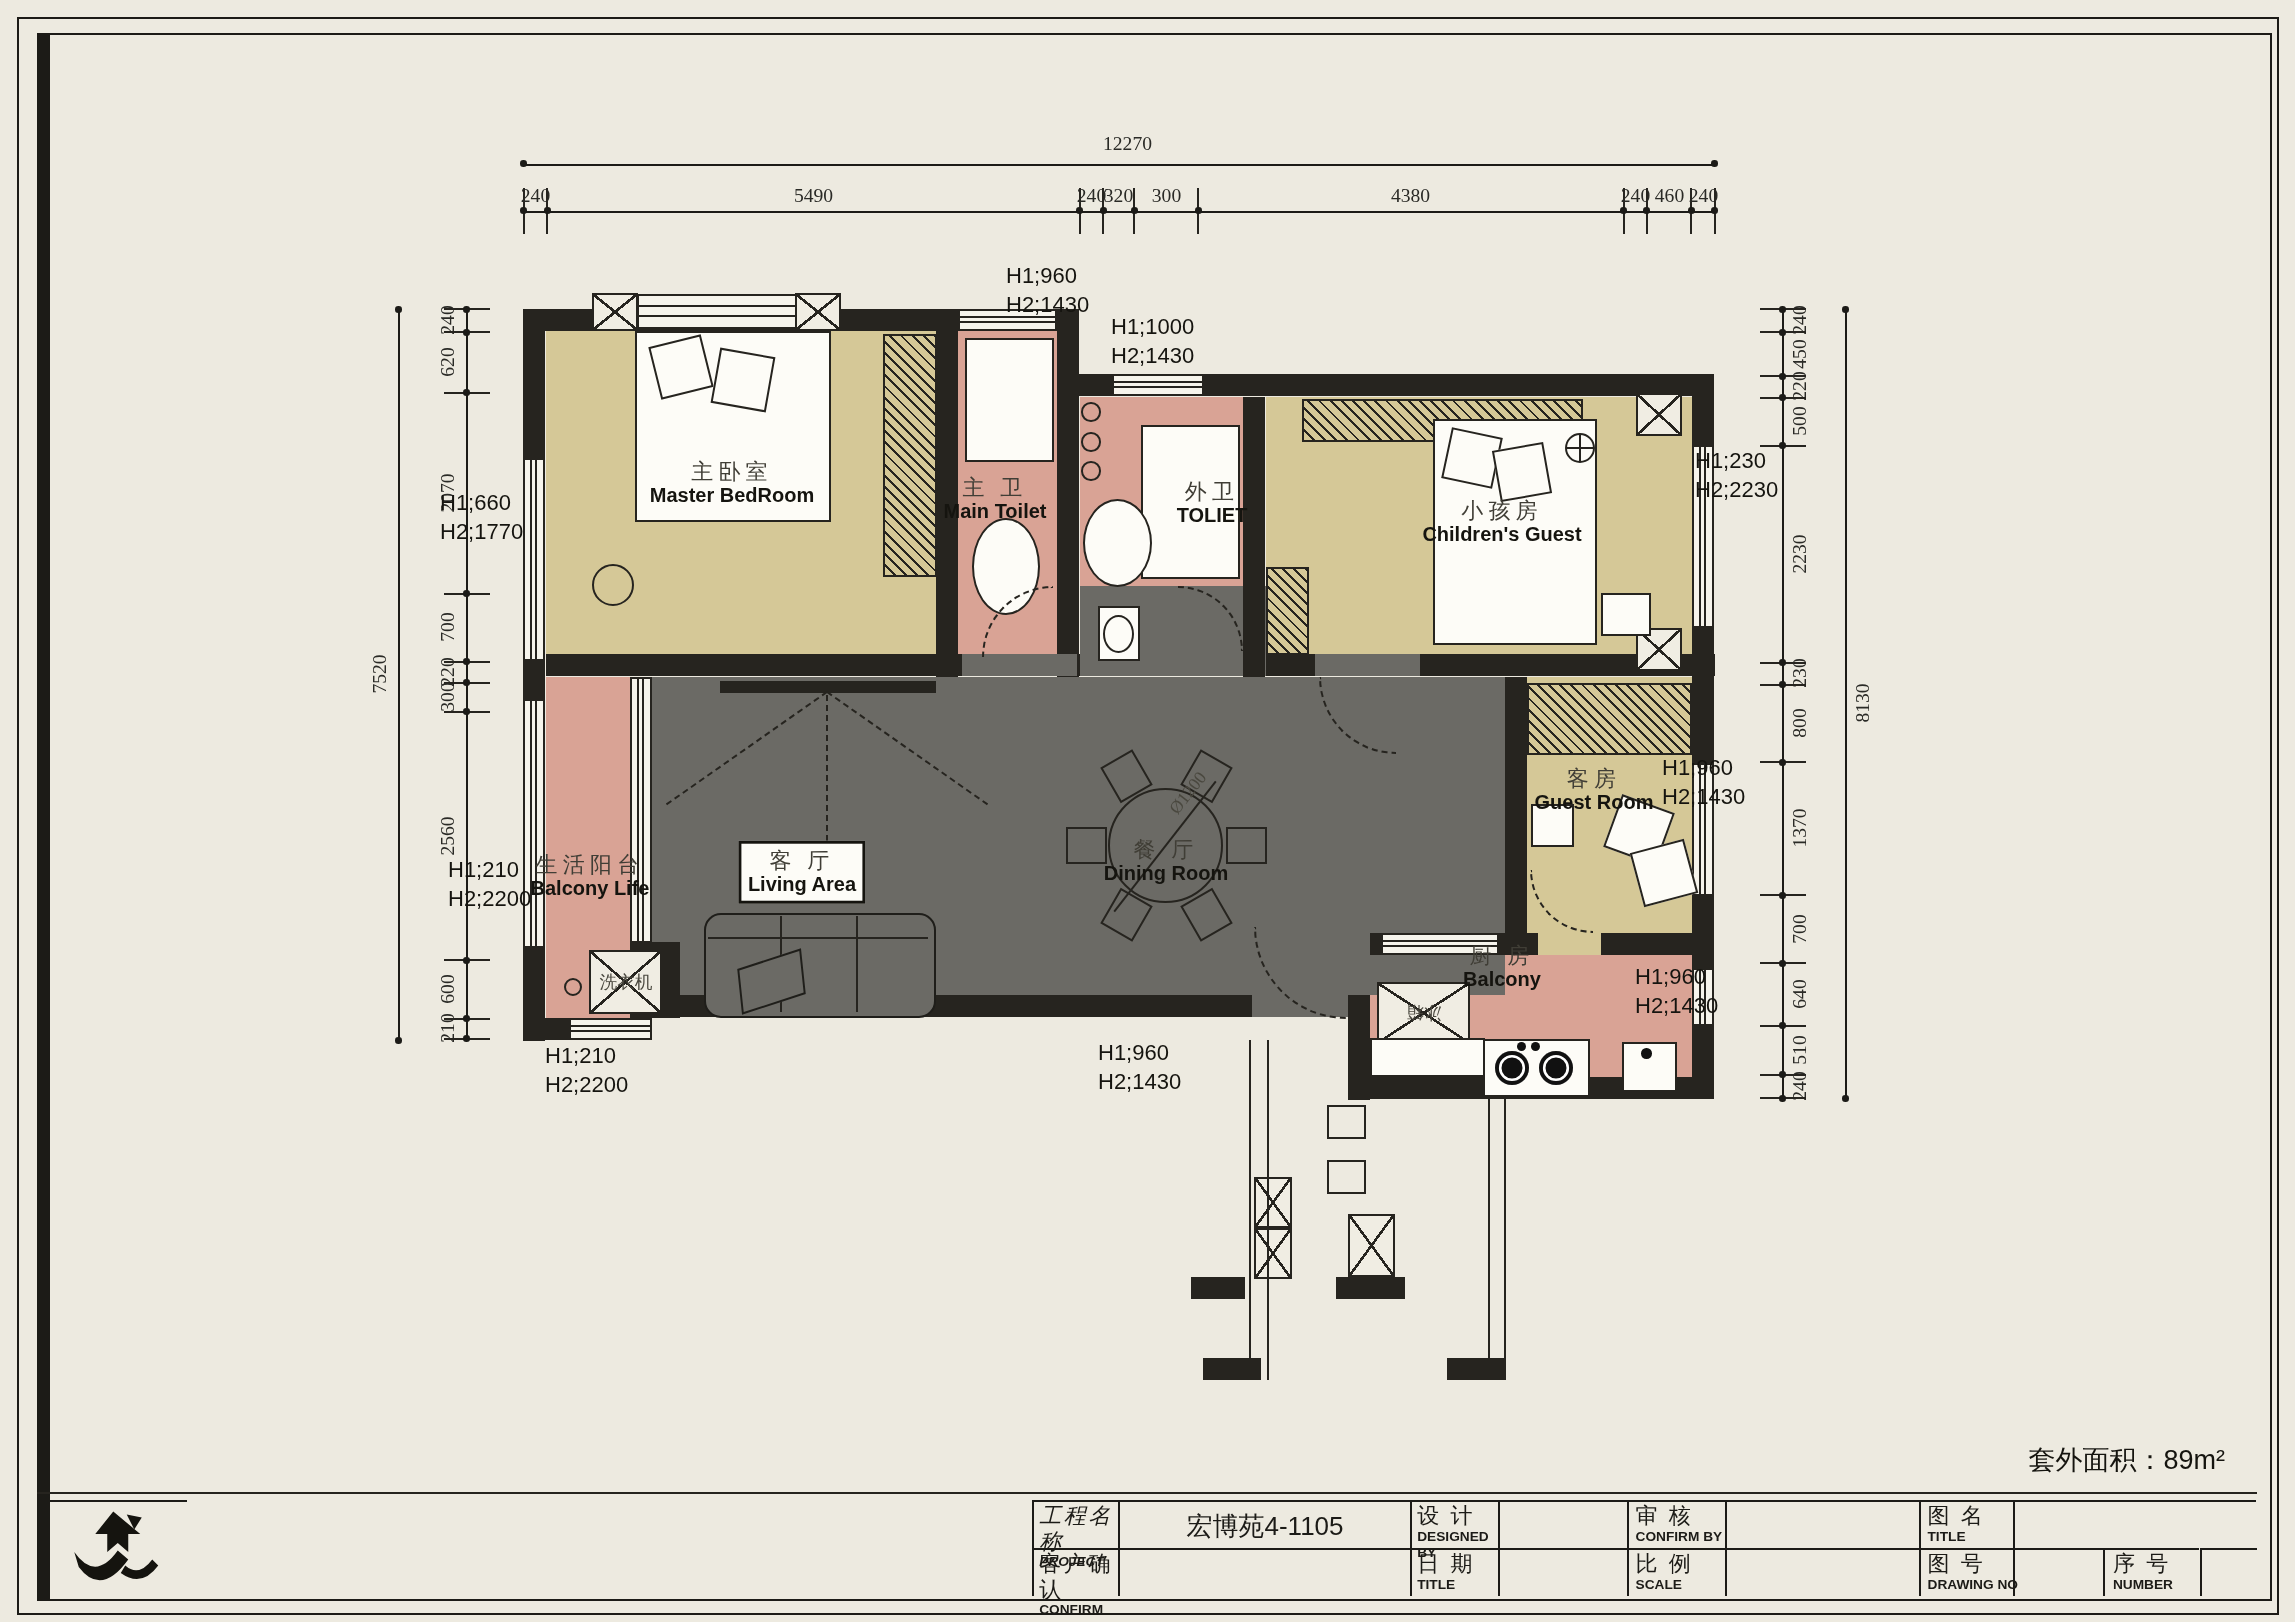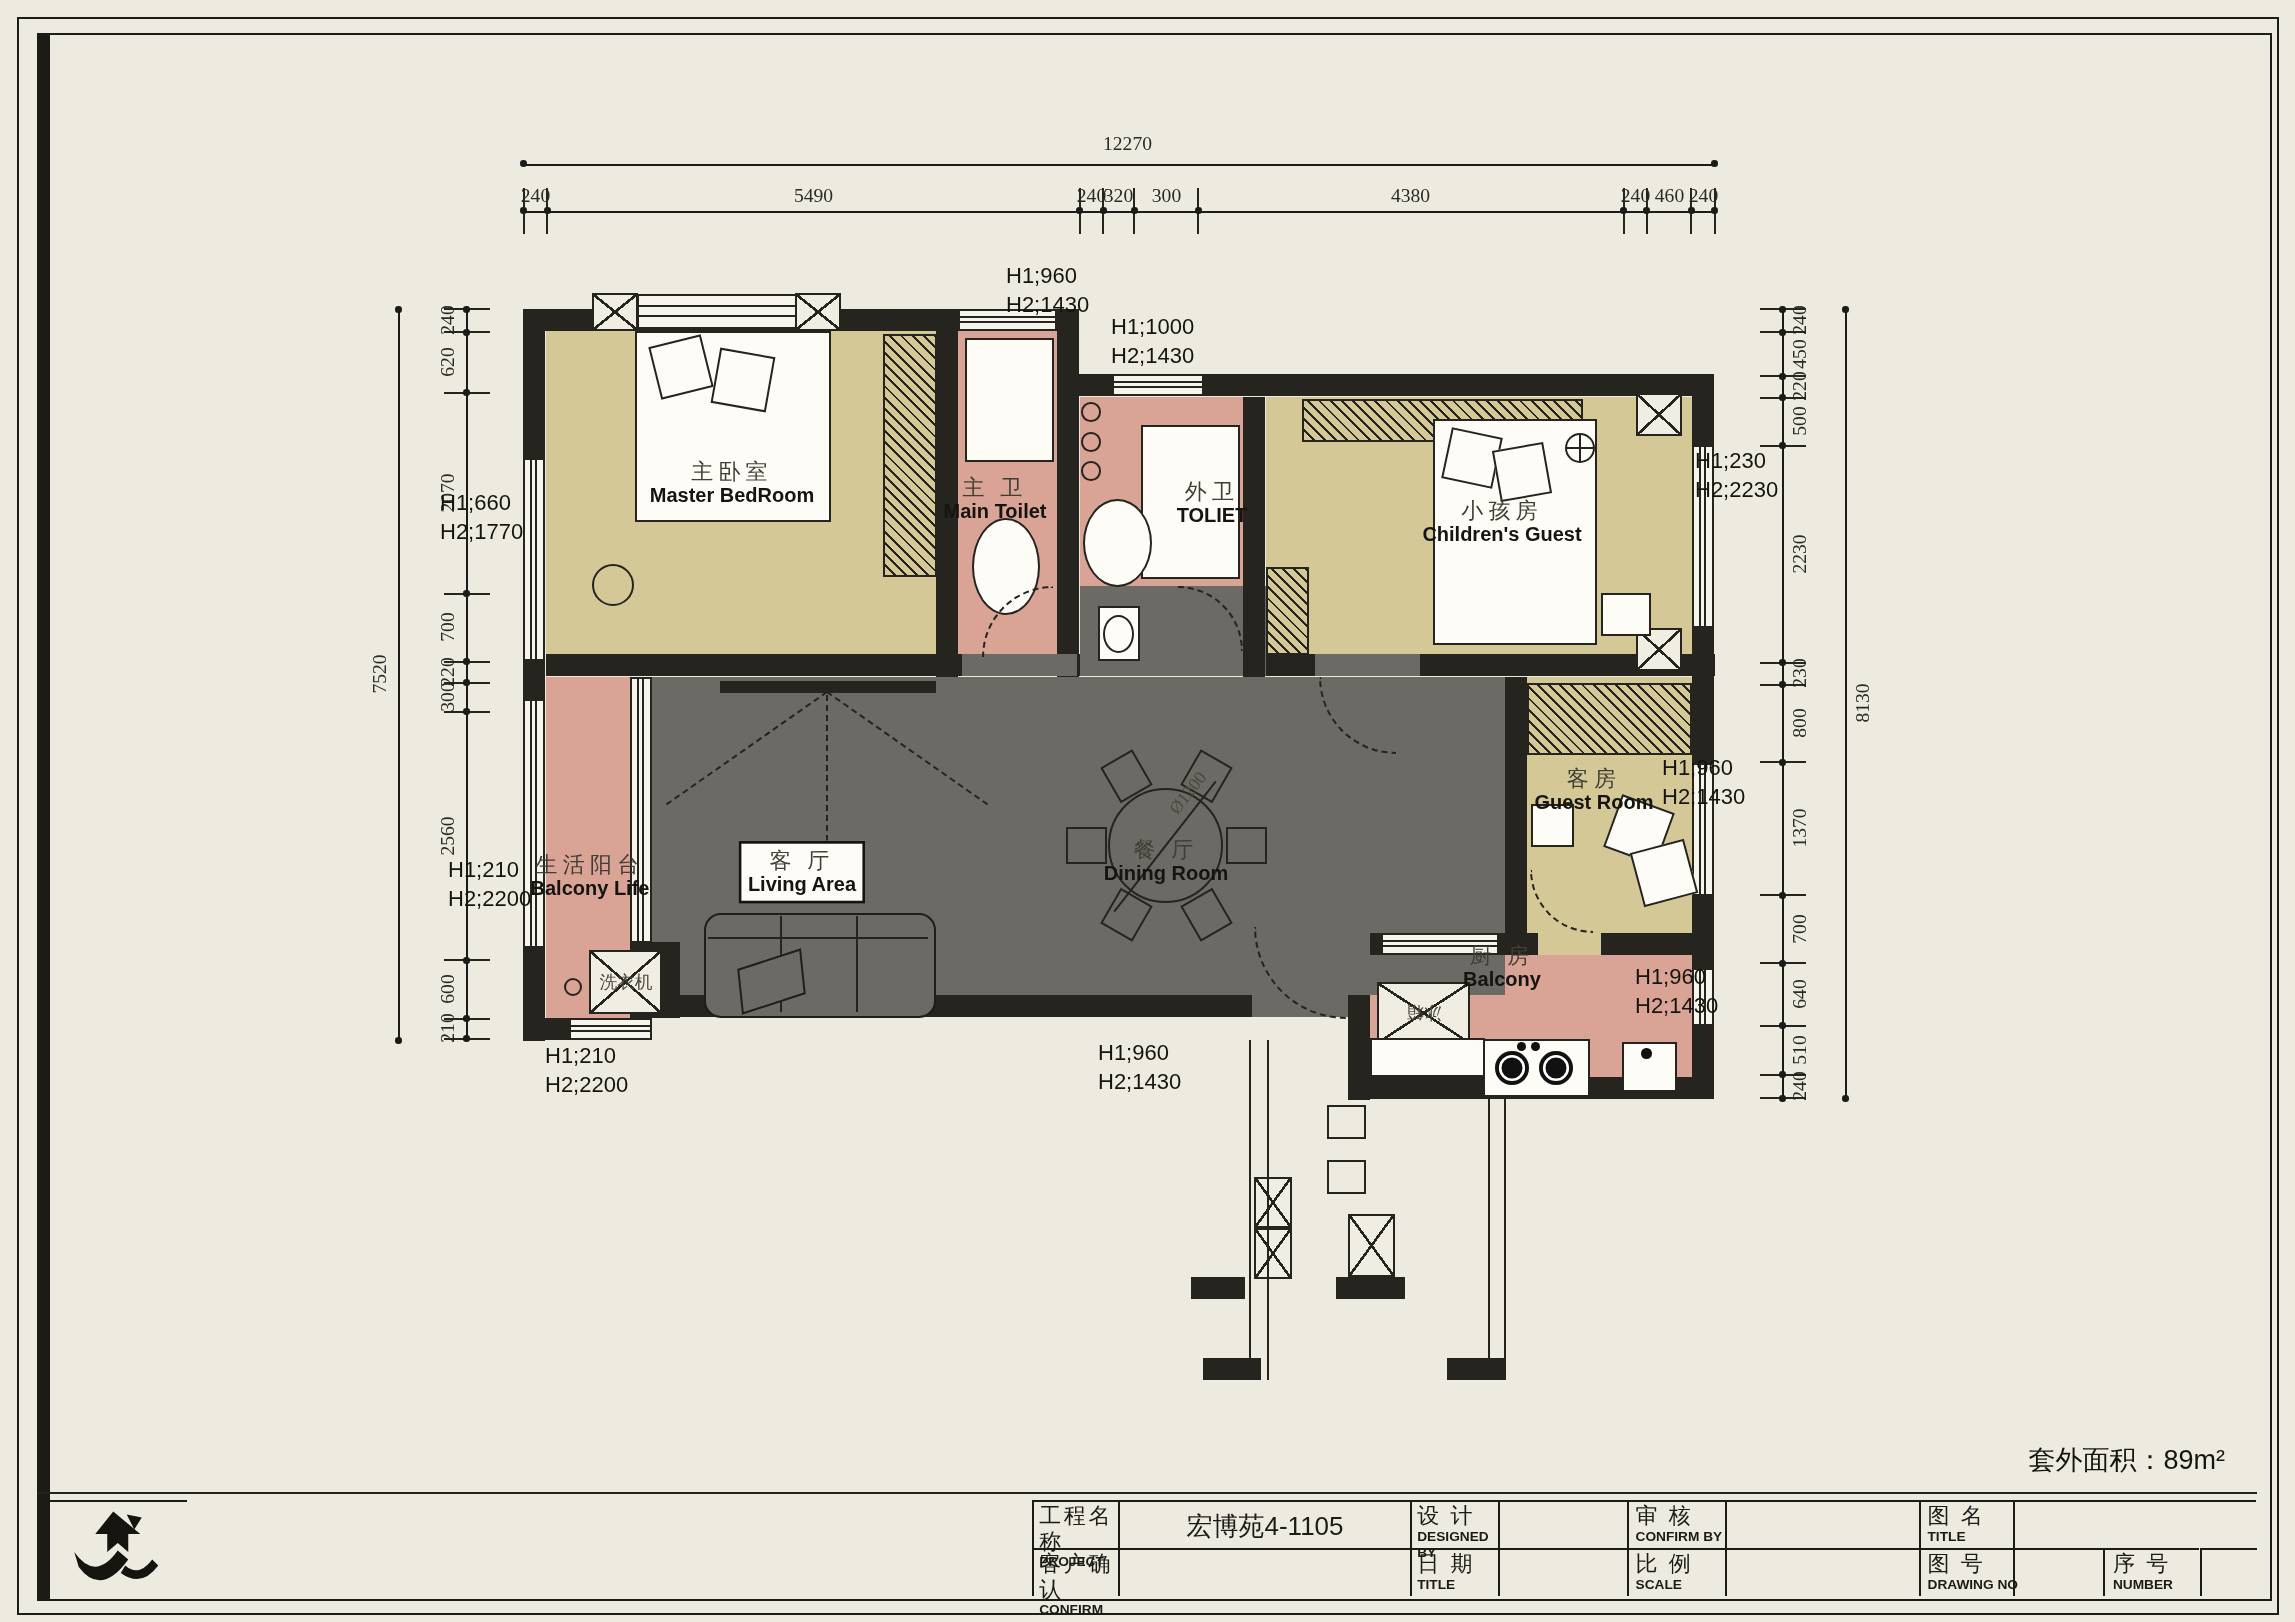--- a/index.html
+++ b/index.html
@@ -354,21 +354,21 @@
       <svg width="98" height="81" viewBox="0 0 130 108" style="position:absolute;left:18.3px;top:7.9px;">
         <polygon points="60,2 96,32 80,32 80,56 66,44 52,56 52,32 36,32" fill="#15140f"></polygon>
         <polygon points="78,6 98,10 88,26" fill="#15140f"></polygon>
         <path d="M8,56 Q36,96 66,54 L80,66 Q44,116 14,76 Z" fill="#15140f"></path>
         <path d="M76,74 Q94,90 112,66 L120,74 Q98,104 70,84 Z" fill="#15140f"></path>
       </svg>
     </div>
 
 
 
-    <div class="tb-cell" style="left:995px;top:0;width:86px;height:48px;border-top:2px solid #1c1b17;padding:1.3px 0 0 5.2px;">
+    <div class="tb-cell" style="left:995px;top:0;width:86px;height:48px;border-top:2px solid #1c1b17;padding:1.3px 0 0 5.2px;font-style:italic;">
       <div class="tb-zh">工程名称</div>
       <div class="tb-en">PROJECT</div>
     </div>
     <div class="tb-cell" style="left:1081px;top:0;width:292px;height:48px;border-top:2px solid #1c1b17;">
       <div class="project-value" style="text-align:center;margin-top:6.5px;">宏博苑4-1105</div>
     </div>
     <div class="tb-cell" style="left:1373px;top:0;width:88px;height:48px;border-top:2px solid #1c1b17;padding:1.3px 0 0 5.2px;">
       <div class="tb-zh">设 计</div>
       <div class="tb-en">DESIGNED BY</div>
     </div>

